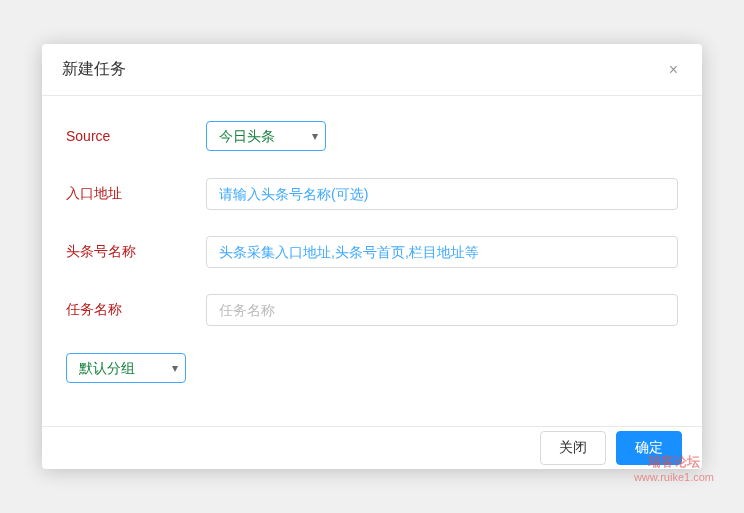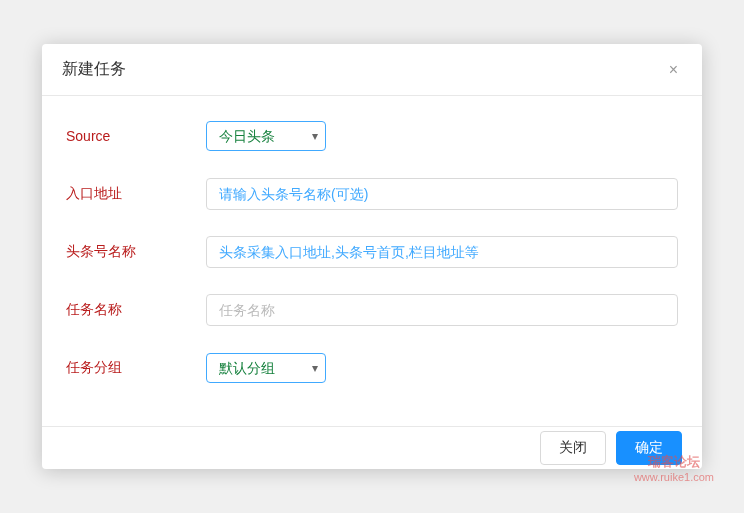--- a/index.html
+++ b/index.html
@@ -224,21 +224,20 @@
       </div>
 
       <div class="form-row">
         <div class="form-label">任务名称</div>
         <div class="form-control">
           <input type="text" class="text-input gray-placeholder" placeholder="任务名称" style="">
         </div>
       </div>
 
       <div class="form-row">
-        <div class="form-label">任务分组</div>
         <div class="form-control">
           <div class="select-wrapper">
             <select>
               <option>默认分组</option>
               <option>自定义分组</option>
             </select>
           </div>
         </div>
       </div>
 

